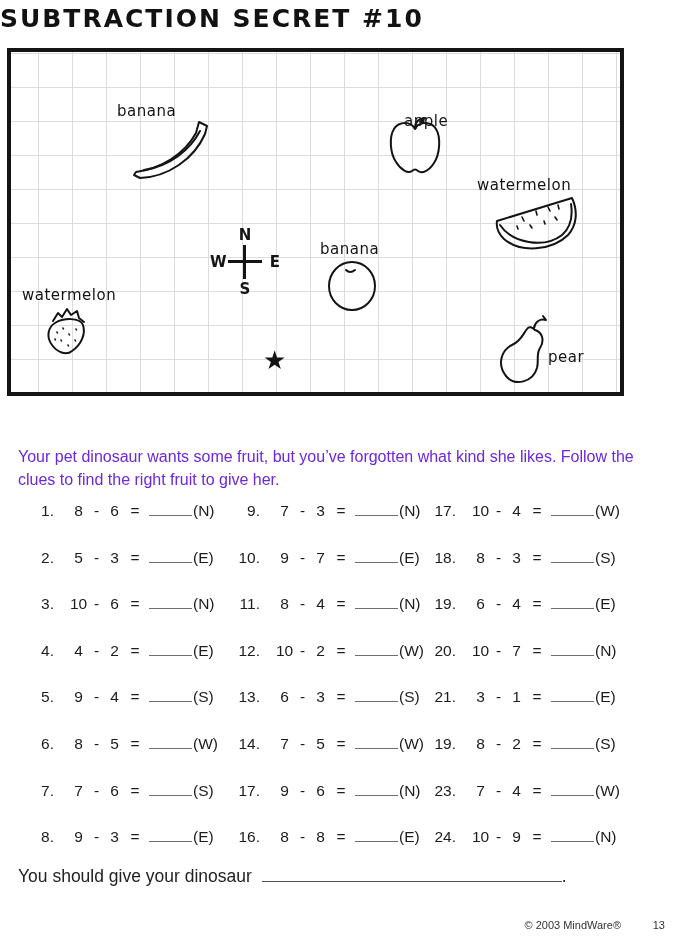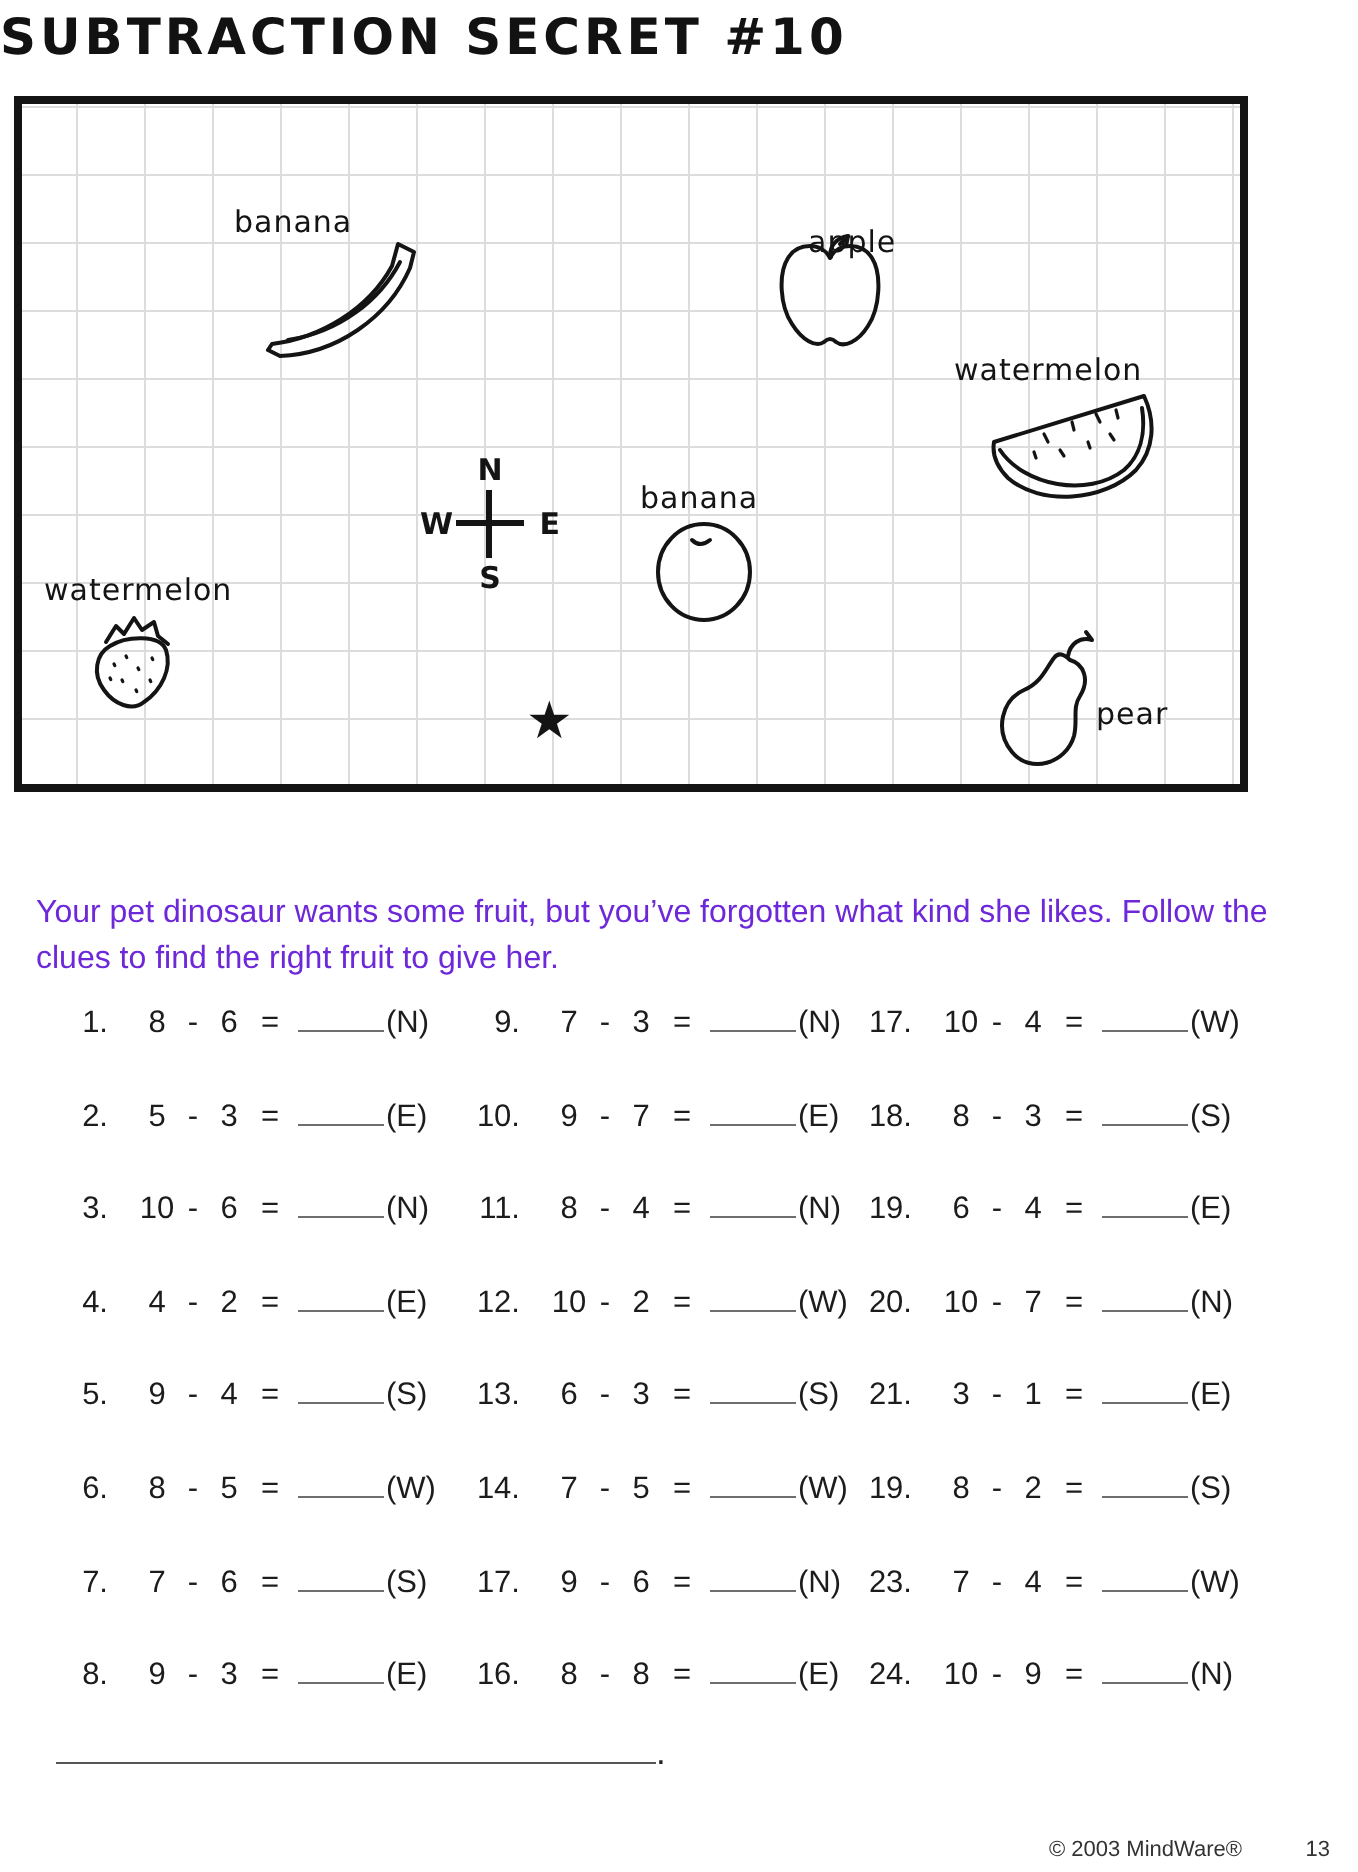--- a/index.html
+++ b/index.html
@@ -362,18 +362,19 @@
     <span class="p-a">10</span>
     <span class="p-op">-</span>
     <span class="p-b">9</span>
     <span class="p-eq">=</span>
     <span class="p-blank"></span>
     <span class="p-dir">(N)</span>
   </div>
 </div>
 
 <div class="answer">
+  <span>You should give your dinosaur</span>
   <span class="ans-blank"></span>
   <span>.</span>
 </div>
 
 <span class="copyright">© 2003 MindWare®</span>
 <span class="page-num">13</span>
 
 </body></html>

